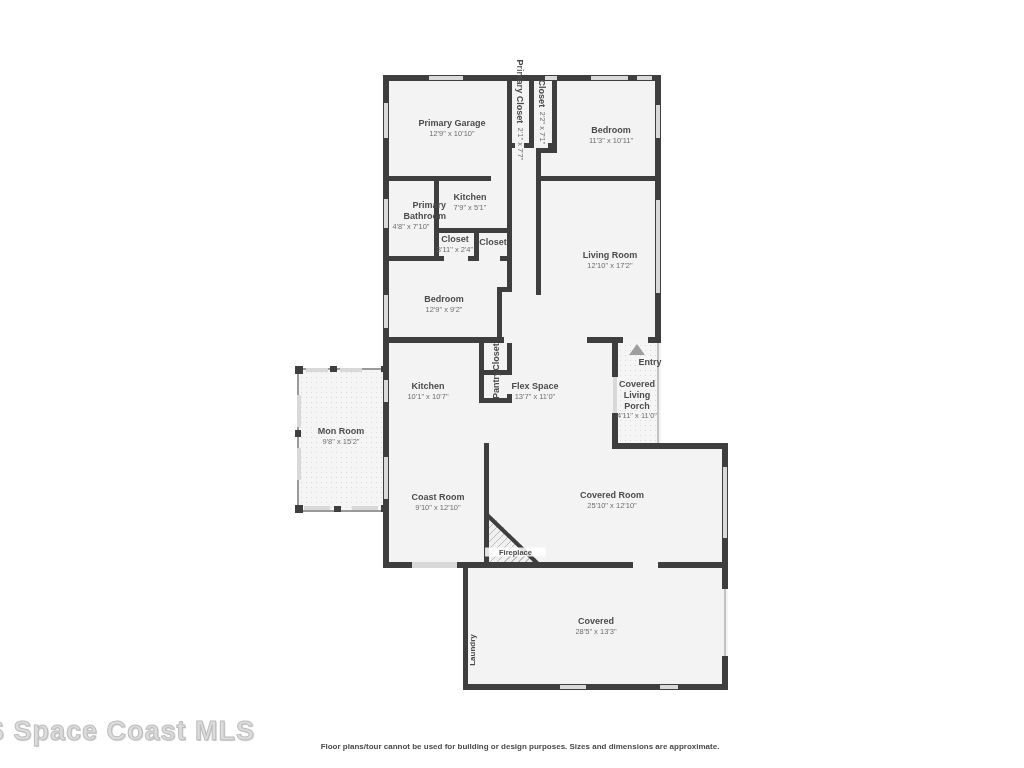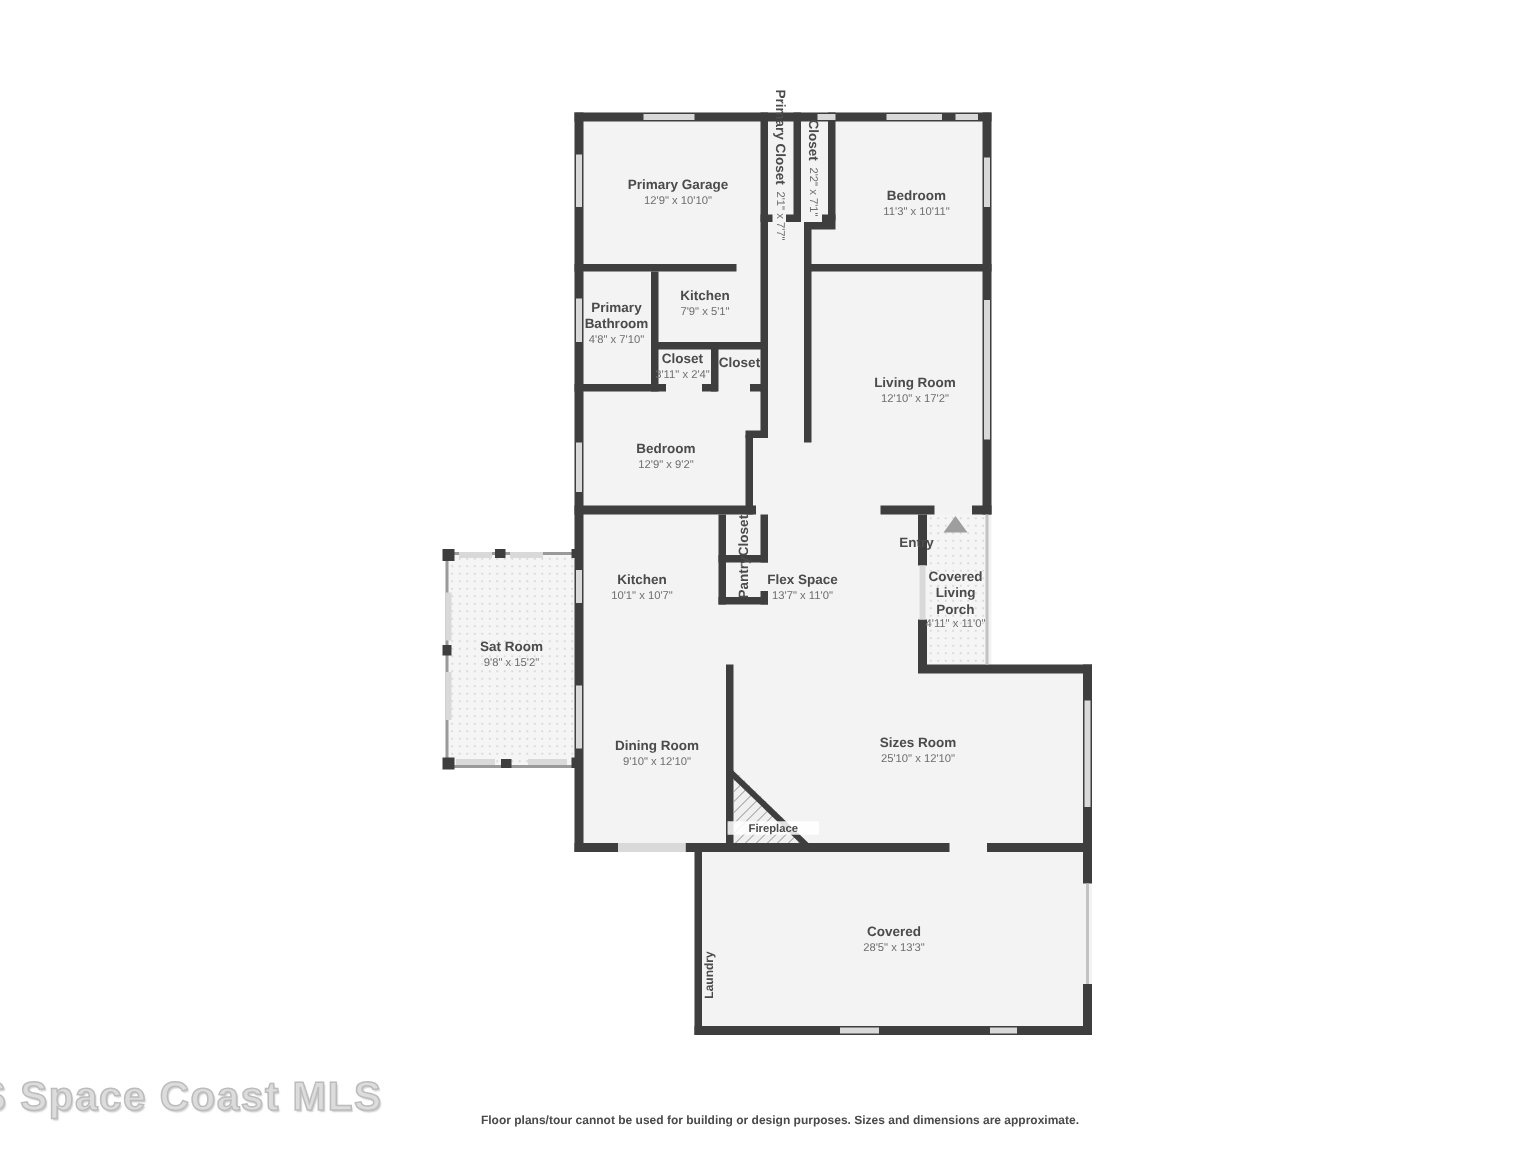--- a/index.html
+++ b/index.html
@@ -88,21 +88,21 @@
   </div>
   <div class="lbl vert" style="left:542px;top:112px;">
     <div class="nm">Closet</div>
     <div class="dm">2'2" x 7'1"</div>
   </div>
   <div class="lbl" style="left:611px;top:135px;">
     <div class="nm">Bedroom</div>
     <div class="dm">11'3" x 10'11"</div>
   </div>
   <div class="lbl" style="left:411px;top:215px;">
-    <div class="nm wrap" style="width:70px;">Primary Bathroom</div>
+    <div class="nm wrap" style="width:70px;text-align:right;">Primary Bathroom</div>
     <div class="dm">4'8" x 7'10"</div>
   </div>
   <div class="lbl" style="left:470px;top:202px;">
     <div class="nm">Kitchen</div>
     <div class="dm">7'9" x 5'1"</div>
   </div>
   <div class="lbl" style="left:455px;top:244px;">
     <div class="nm">Closet</div>
     <div class="dm">3'11" x 2'4"</div>
   </div>
@@ -124,37 +124,37 @@
   <div class="lbl rot" style="left:496px;top:357px;">
     <div class="nm">Closet</div>
   </div>
   <div class="lbl rot" style="left:496px;top:385px;">
     <div class="nm">Pantry</div>
   </div>
   <div class="lbl" style="left:535px;top:391px;">
     <div class="nm">Flex Space</div>
     <div class="dm">13'7" x 11'0"</div>
   </div>
-  <div class="lbl" style="left:611px;top:362px;">
+  <div class="lbl" style="left:650px;top:362px;">
     <div class="nm">Entry</div>
   </div>
   <div class="lbl" style="left:637px;top:400px;">
     <div class="nm wrap" style="width:50px;">Covered Living Porch</div>
     <div class="dm">4'11" x 11'0"</div>
   </div>
   <div class="lbl" style="left:341px;top:436px;">
-    <div class="nm">Sat Room</div>
+    <div class="nm">Mon Room</div>
     <div class="dm">9'8" x 15'2"</div>
   </div>
   <div class="lbl" style="left:438px;top:502px;">
-    <div class="nm">Dining Room</div>
+    <div class="nm">Coast Room</div>
     <div class="dm">9'10" x 12'10"</div>
   </div>
   <div class="lbl" style="left:612px;top:500px;">
-    <div class="nm">Sizes Room</div>
+    <div class="nm">Covered Room</div>
     <div class="dm">25'10" x 12'10"</div>
   </div>
   <div class="lbl" style="left:506px;top:552px;">
     <div class="nm chip" style="font-size:7.5px;">Fireplace</div>
   </div>
   <div class="lbl" style="left:596px;top:626px;">
     <div class="nm">Covered</div>
     <div class="dm">28'5" x 13'3"</div>
   </div>
   <div class="lbl rot" style="left:473px;top:650px;">

